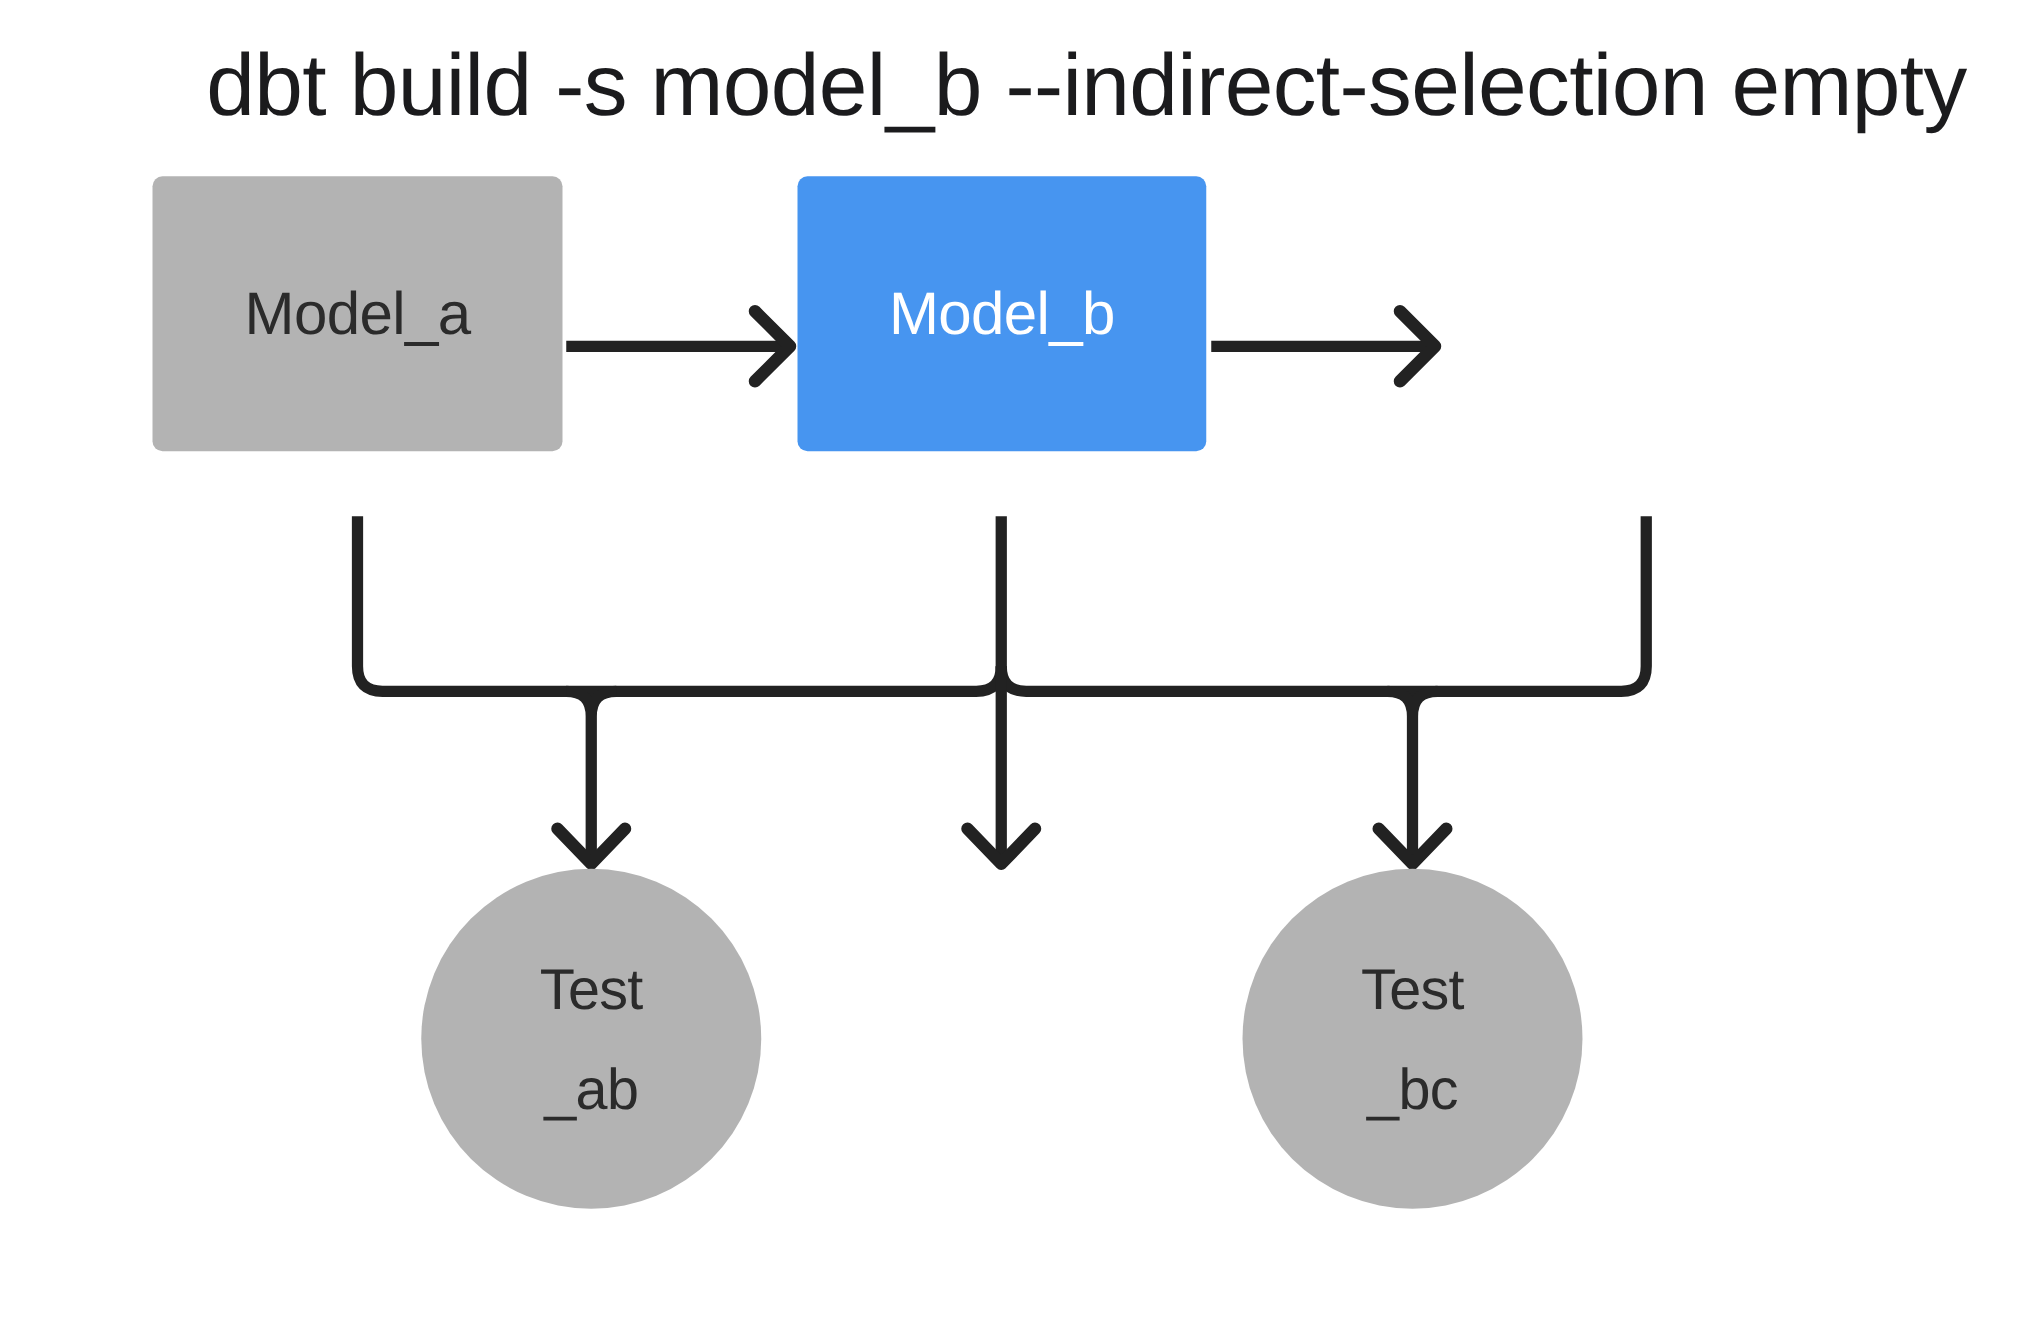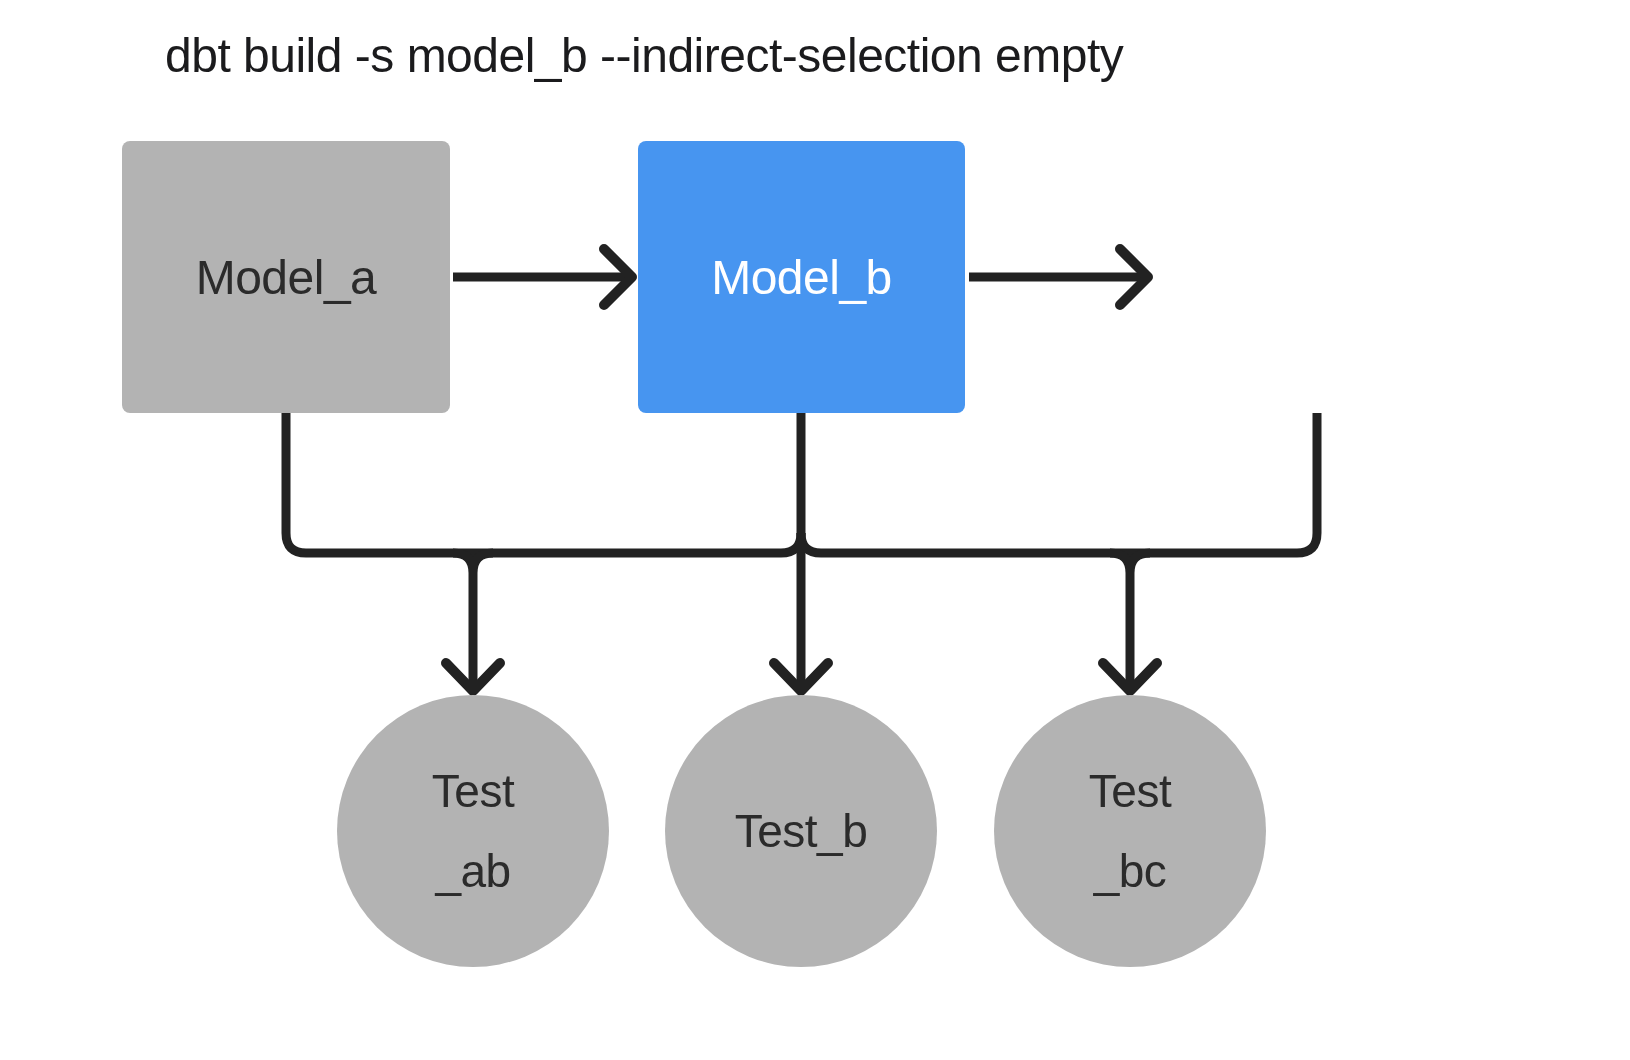--- a/index.html
+++ b/index.html
@@ -11,21 +11,21 @@
     position:relative;
     width:1630px;
     height:1060px;
     background:var(--bg,#ffffff);
     overflow:hidden;
   }
   .diagram-title{
     position:absolute;
     left:165px;
     top:28px;
-    font-size:48px;
+    font-size:70px;
     line-height:1.15;
     font-weight:500;
     letter-spacing:-0.5px;
     color:var(--title-color,#1b1b1d);
     white-space:nowrap;
   }
   .edges-layer{
     position:absolute;
     left:0;top:0;
     width:1630px;height:1060px;
@@ -47,21 +47,21 @@
   .node{
     position:absolute;
     display:flex;
     flex-direction:column;
     align-items:center;
     justify-content:center;
     box-sizing:border-box;
   }
   .box{
     width:328px;
-    height:272px;
+    height:220px;
     border-radius:8px;
     background:var(--node-gray,#b3b3b3);
   }
   .box .box-label{
     font-size:48px;
     color:var(--text-dark,#2b2b2b);
     letter-spacing:-0.5px;
   }
   .box.selected{
     background:var(--accent-blue,#4795f0);
@@ -120,22 +120,19 @@
   <div class="node box selected" style="left:638px;top:141px;width:327px;text-align:right;">
     <span class="box-label">Model_b</span>
   </div>
 
 
   <div class="node circle" style="left:337px;top:695px;">
     <span>Test</span>
     <span>_ab</span>
   </div>
 
-  <div class="node circle" style="left:665px;top:695px;">
-    <span>Test_b</span>
-  </div>
 
   <div class="node circle" style="left:994px;top:695px;">
     <span>Test</span>
     <span>_bc</span>
   </div>
 
 </div>
 
 </body></html>

